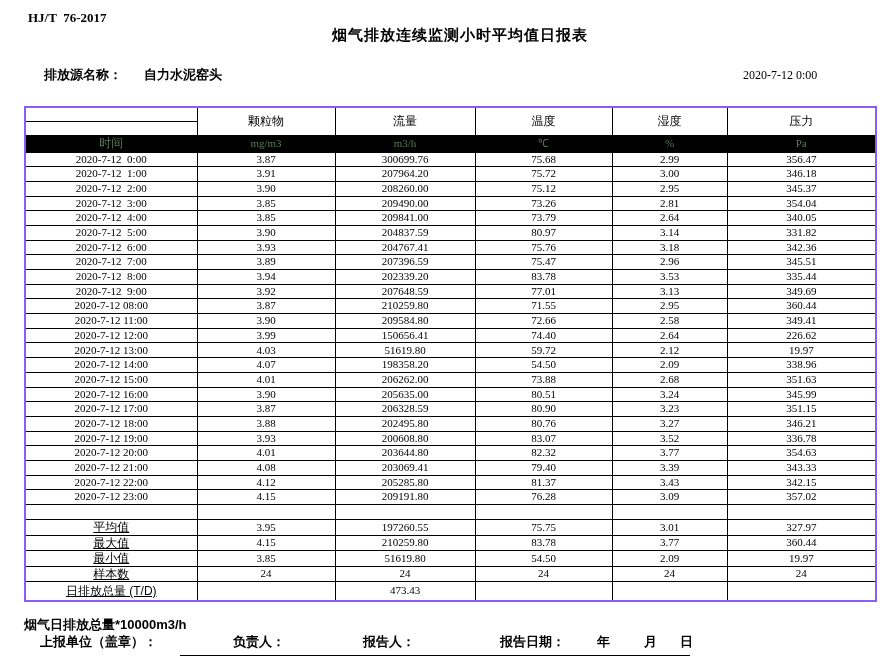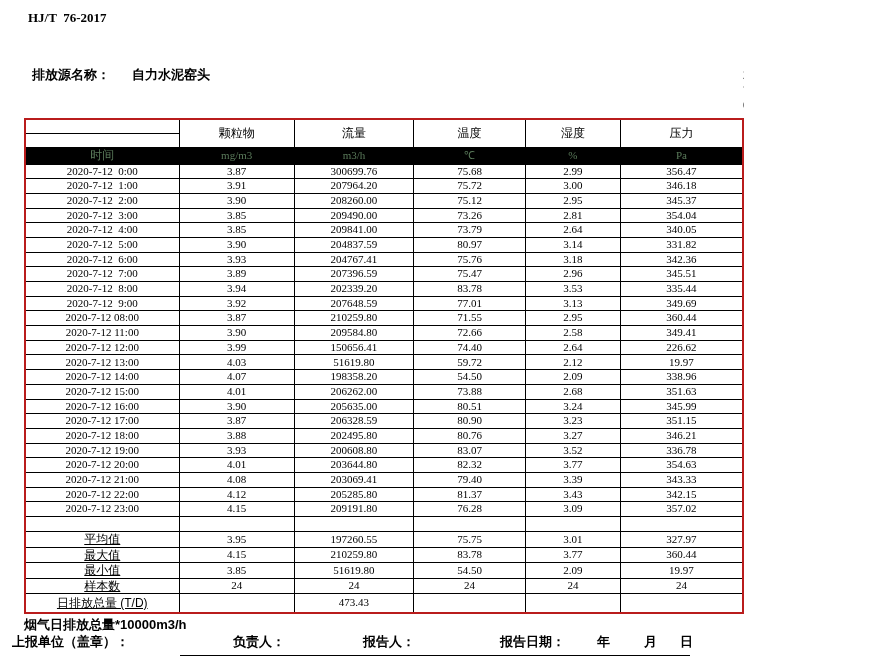--- a/index.html
+++ b/index.html
@@ -1,58 +1,59 @@
 <!DOCTYPE html>
 <html><head>
 <meta charset="utf-8">
 <style>
   * { margin:0; padding:0; box-sizing:border-box; }
   html,body { width:880px; height:658px; background:#fff; }
   body { font-family:"Liberation Sans", sans-serif; color:#000; }
-  #doc { position:relative; width:744px; height:658px; overflow:hidden; background:#fff; }
+  #doc { position:relative; width:880px; height:658px; overflow:hidden; background:#fff; }
 
   .standard { position:absolute; left:28px; top:10px; font-size:13px; font-weight:bold; white-space:pre; font-family:"Liberation Serif", serif; }
   .title { position:absolute; left:40px; top:26px; width:840px; text-align:center; font-size:15px; font-weight:bold; letter-spacing:1px; }
-  .source-row { position:absolute; left:32px; top:66px; font-size:13px; font-weight:bold; }
+  .source-row { position:absolute; left:44px; top:66px; font-size:13px; font-weight:bold; }
   .source-name { margin-left:22px; }
   .datetime { position:absolute; left:743px; top:68px; font-size:12px; font-family:"Liberation Serif", serif; }
 
-  table.report { position:absolute; left:24px; top:118px; border-collapse:collapse; table-layout:fixed; border:2px solid #b91c1c; }
+  table.report { position:absolute; left:24px; top:106px; border-collapse:collapse; table-layout:fixed; border:2px solid #8b5cf6; }
   table.report td { border:1px solid #000; text-align:center; vertical-align:middle; padding:0;
                     font-family:"Liberation Serif", serif; font-size:11px; line-height:1.05; overflow:hidden; white-space:pre; }
   tr.h1 { height:14px; }
   tr.h2 { height:14px; }
   tr.h1 td.param { font-size:12px; font-family:"Liberation Sans", sans-serif; }
   tr.unit-row { height:17px; }
   tr.unit-row td { background:#000000; color:#5a7a5a; }
   tr.unit-row td.time-h { font-size:12px; font-family:"Liberation Sans", sans-serif; }
   tr.data-row { height:14.7px; }
   tr.gap-row { height:15px; }
   tr.summary-row { height:15.6px; }
   tr.summary-row.last { height:19px; }
   tr.summary-row td.c-label { text-decoration:underline; font-size:12px; font-family:"Liberation Sans", sans-serif; }
 
   .note { position:absolute; left:24px; top:616px; font-size:13px; font-weight:bold; }
   .sign-row { position:absolute; left:0; top:633px; width:880px; font-size:13px; font-weight:bold; }
   .sign-row span { position:absolute; white-space:pre; }
-  .lbl-unit { left:12px; }
+  .lbl-unit { left:40px; }
   .lbl-resp { left:233px; }
   .lbl-rept { left:363px;text-align:right; }
   .lbl-date { left:500px;text-align:right; }
   .lbl-year { left:597px; }
   .lbl-month { left:644px; }
   .lbl-day { left:680px; }
   .bottom-line { position:absolute; left:180px; top:655px; width:510px; height:0; border-top:1px solid #000; }
 </style>
 </head>
 <body>
 
 <div id="doc">
 
   <div class="standard">HJ/T  76-2017</div>
+  <div class="title">烟气排放连续监测小时平均值日报表</div>
 
   <div class="source-row">
     <span>排放源名称：</span><span class="source-name">自力水泥窑头</span>
   </div>
   <div class="datetime">2020-7-12 0:00</div>
 
   <table class="report">
     <colgroup>
       <col style="width:172px">
         <col style="width:138px">

